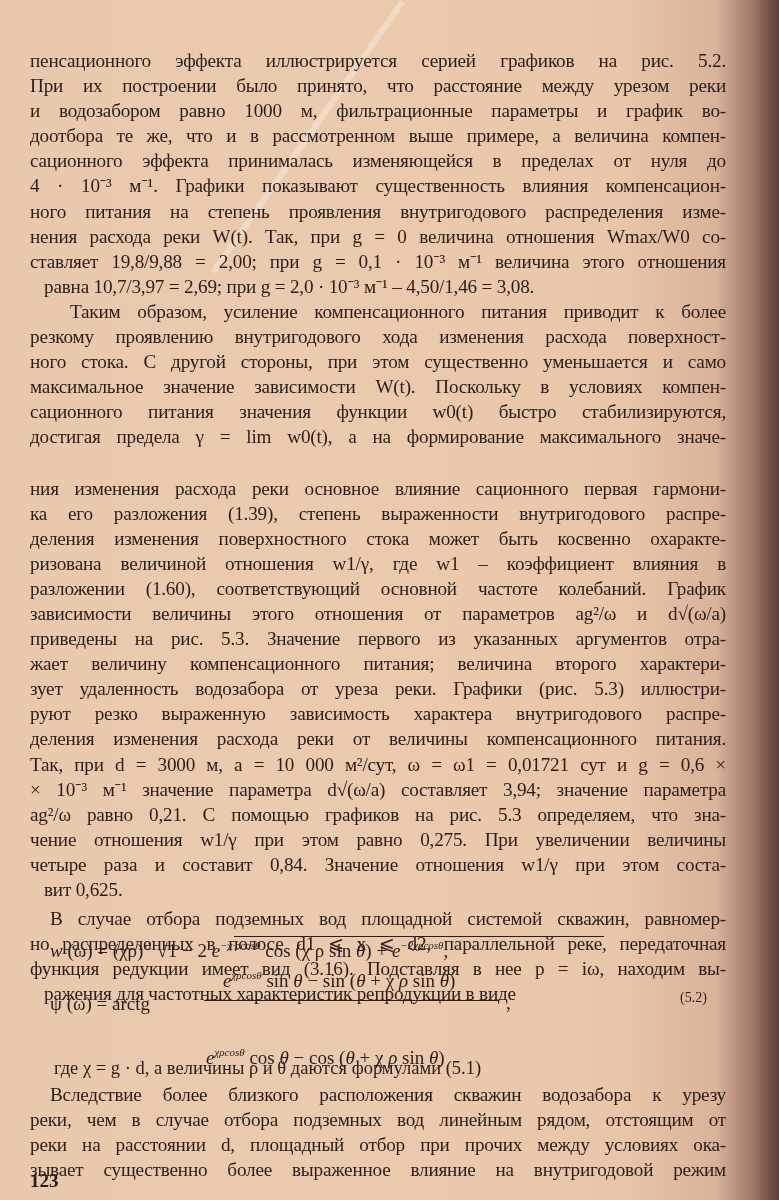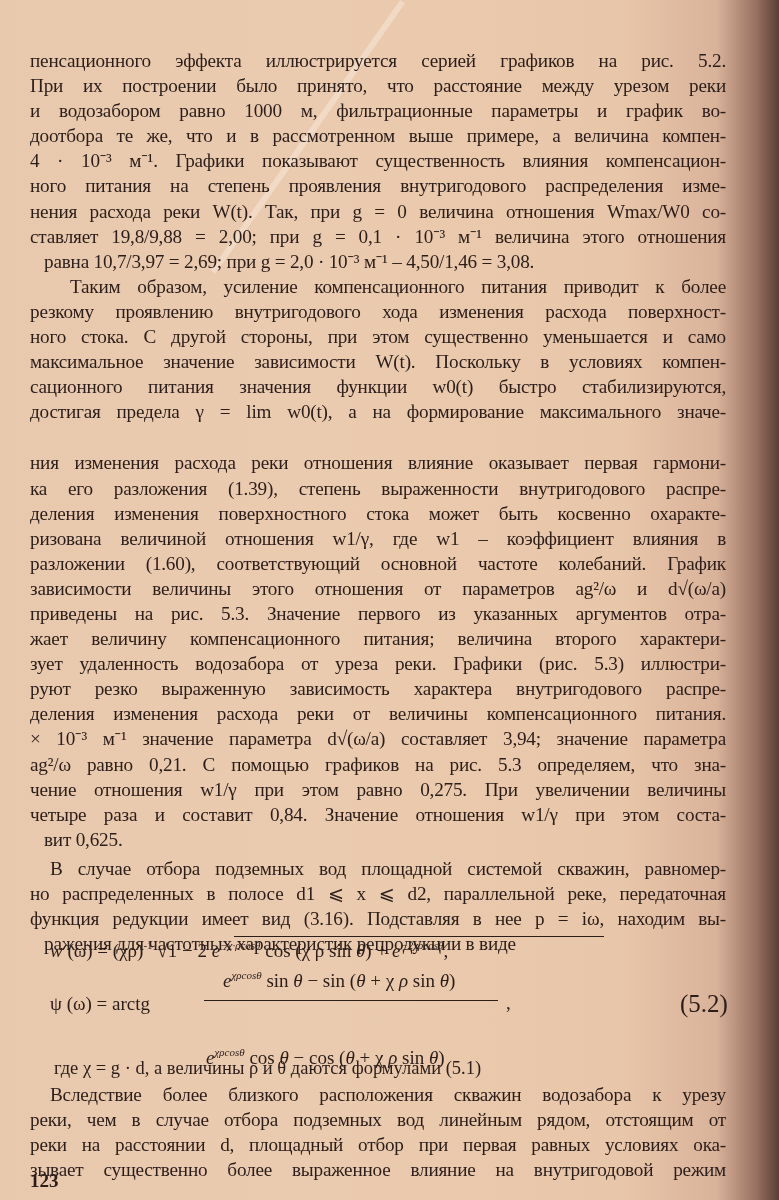--- a/index.html
+++ b/index.html
@@ -18,66 +18,68 @@
     text-align: justify; letter-spacing: -0.2px;
     font-stretch: condensed;
   }
   .indent { text-indent: 20px; }
   .line { display: block; text-align: justify; text-align-last: justify; white-space: nowrap; font-family: Liberation Serif, serif; }
   .line.last { text-align-last: left; margin-left: 14px; }
   i, .it { font-style: italic; }
   sup { font-size: 11px; vertical-align: 8px; line-height: 0; }
   .formula { position: absolute; font-size: 19px; white-space: nowrap; }
   .frac-line { position: absolute; height: 1.2px; background: #2a1d1a; }
-  .eqnum { position: absolute; font-size: 25px; }
+  .eqnum { position: absolute; font-size: 14px; }
   .page-num { position: absolute; left: 30px; top: 1170px; font-size: 19px; font-weight: bold; }
   .sqrt-bar { position: absolute; height: 1.2px; background: #2a1d1a; }
   .glare {
     position: absolute; left: 400px; top: 0; width: 6px; height: 330px;
     background: rgba(255,250,240,0.35); transform: rotate(35deg); transform-origin: top left;
   }
 </style>
 </head>
 <body>
 
 <div class="page">
   <div class="glare"></div>
 
   <div class="text">
 
     <div>
       <span class="line">пенсационного эффекта иллюстрируется серией графиков на рис. 5.2.</span>
       <span class="line">При их построении было принято, что расстояние между урезом реки</span>
       <span class="line">и водозабором равно 1000 м, фильтрационные параметры и график во-</span>
       <span class="line">доотбора те же, что и в рассмотренном выше примере, а величина компен-</span>
+      <span class="line">сационного эффекта принималась изменяющейся в пределах от нуля до</span>
       <span class="line">4 · 10⁻³ м⁻¹. Графики показывают существенность влияния компенсацион-</span>
       <span class="line">ного питания на степень проявления внутригодового распределения изме-</span>
       <span class="line">нения расхода реки W(t). Так, при g = 0 величина отношения Wmax/W0 со-</span>
       <span class="line">ставляет 19,8/9,88 = 2,00; при g = 0,1 · 10⁻³ м⁻¹ величина этого отношения</span>
       <span class="line last">равна 10,7/3,97 = 2,69; при g = 2,0 · 10⁻³ м⁻¹ – 4,50/1,46 = 3,08.</span>
     </div>
 
     <div>
       <span class="line indent" style="padding-left:20px;">Таким образом, усиление компенсационного питания приводит к более</span>
       <span class="line">резкому проявлению внутригодового хода изменения расхода поверхност-</span>
       <span class="line">ного стока. С другой стороны, при этом существенно уменьшается и само</span>
       <span class="line">максимальное значение зависимости W(t). Поскольку в условиях компен-</span>
       <span class="line">сационного питания значения функции w0(t) быстро стабилизируются,</span>
       <span class="line" style="margin-bottom:26px;">достигая предела γ = lim w0(t), а на формирование максимального значе-</span>
-      <span class="line">ния изменения расхода реки отношения влияние оказывает первая гармони-</span>
+      <span class="line">ния изменения расхода реки основное влияние сационного первая гармони-</span>
       <span class="line">ка его разложения (1.39), степень выраженности внутригодового распре-</span>
       <span class="line">деления изменения поверхностного стока может быть косвенно охаракте-</span>
       <span class="line">ризована величиной отношения w1/γ, где w1 – коэффициент влияния в</span>
       <span class="line">разложении (1.60), соответствующий основной частоте колебаний. График</span>
       <span class="line">зависимости величины этого отношения от параметров ag²/ω и d√(ω/a)</span>
       <span class="line">приведены на рис. 5.3. Значение первого из указанных аргументов отра-</span>
       <span class="line">жает величину компенсационного питания; величина второго характери-</span>
       <span class="line">зует удаленность водозабора от уреза реки. Графики (рис. 5.3) иллюстри-</span>
       <span class="line">руют резко выраженную зависимость характера внутригодового распре-</span>
       <span class="line">деления изменения расхода реки от величины компенсационного питания.</span>
+      <span class="line">Так, при d = 3000 м, a = 10 000 м²/сут, ω = ω1 = 0,01721 сут и g = 0,6 ×</span>
       <span class="line">× 10⁻³ м⁻¹ значение параметра d√(ω/a) составляет 3,94; значение параметра</span>
       <span class="line">ag²/ω равно 0,21. С помощью графиков на рис. 5.3 определяем, что зна-</span>
       <span class="line">чение отношения w1/γ при этом равно 0,275. При увеличении величины</span>
       <span class="line">четыре раза и составит 0,84. Значение отношения w1/γ при этом соста-</span>
       <span class="line last">вит 0,625.</span>
     </div>
 
     <div style="margin-top:4px;">
       <span class="line" style="padding-left:20px;">В случае отбора подземных вод площадной системой скважин, равномер-</span>
       <span class="line">но распределенных в полосе d1 ⩽ x ⩽ d2, параллельной реке, передаточная</span>
@@ -102,18 +104,18 @@
     <span class="it">e</span><sup class="it">χρcosθ</sup> cos <span class="it">θ</span> − cos (<span class="it">θ</span> + χ <span class="it">ρ</span> sin <span class="it">θ</span>)
   </div>
   <div class="formula" style="left:506px; top:992px;">,</div>
   <div class="eqnum" style="left:680px; top:990px;">(5.2)</div>
 
   <div class="formula" style="left:30px; top:1058px; font-size:18.5px;margin-left:24px;">где χ = g · d, а величины ρ и θ даются формулами (5.1)</div>
 
   <div class="text" style="top:1082px;">
     <span class="line" style="padding-left:20px;">Вследствие более близкого расположения скважин водозабора к урезу</span>
     <span class="line">реки, чем в случае отбора подземных вод линейным рядом, отстоящим от</span>
-    <span class="line">реки на расстоянии d, площадный отбор при первая равных условиях ока-</span>
+    <span class="line">реки на расстоянии d, площадный отбор при прочих между условиях ока-</span>
     <span class="line">зывает существенно более выраженное влияние на внутригодовой режим</span>
   </div>
 
   <div class="page-num">123</div>
 </div>
 
 </body></html>

